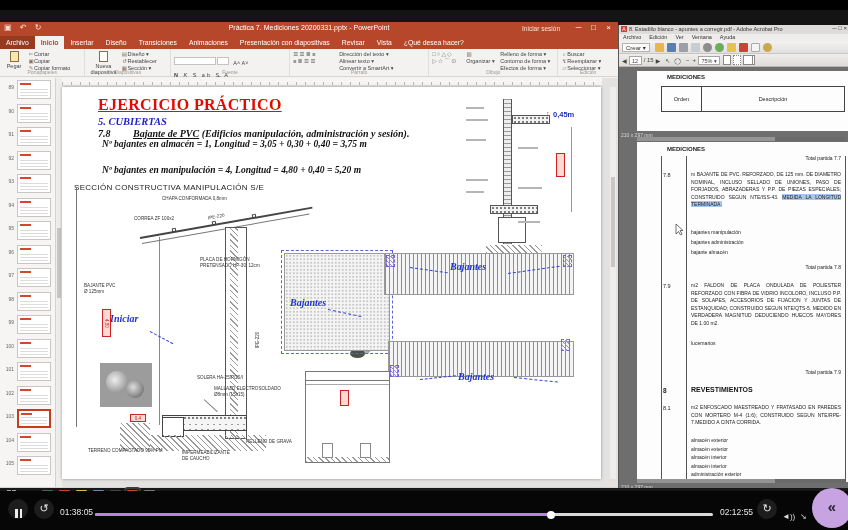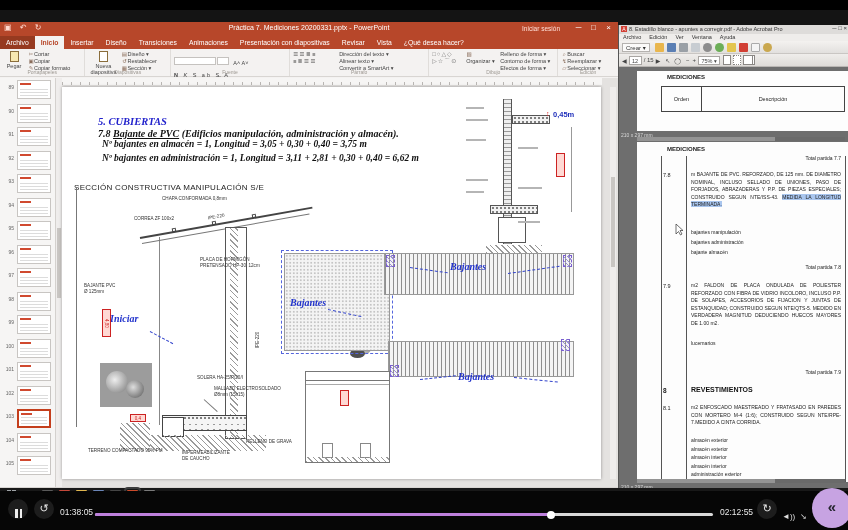--- a/index.html
+++ b/index.html
@@ -51,21 +51,21 @@
   .vscroll{position:absolute;right:2px;top:9px;width:6px;height:392px;background:#efedec;}
   .vscroll i{position:absolute;left:1px;top:90px;width:4px;height:90px;background:#c9c6c3;}
   .statusbar{position:absolute;left:0;top:465px;width:100%;height:13px;background:#f3f1f0;border-top:1px solid #d8d5d2;
       font-size:6px;color:#5a5855;}
 
   
   .s-title{position:absolute;left:36px;top:9px;font:bold 16px "Liberation Serif",serif;color:#e30b00;
       text-decoration:underline;letter-spacing:.3px;}
   .s-chap{position:absolute;left:36px;top:29px;font:italic bold 10.5px "Liberation Serif",serif;color:#2222cc;}
   .s-head{position:absolute;left:36px;top:41px;font:italic bold 10px "Liberation Serif",serif;color:#111;white-space:nowrap;}
-  .s-head .u{text-decoration:underline;}
+  .s-head .u{text-decoration:underline;margin-left:20px;}
   .s-line{position:absolute;left:40px;font:italic bold 9.5px "Liberation Serif",serif;color:#111;white-space:nowrap;}
   .s-cap{position:absolute;left:12px;top:96px;font-size:8px;color:#222;letter-spacing:.3px;}
 
   
   .lbl{position:absolute;font-size:4.6px;line-height:1.25;color:#333;white-space:pre-line;}
   .blue-serif{position:absolute;font:italic bold 10px "Liberation Serif",serif;color:#2233cc;white-space:nowrap;}
   .dimred{position:absolute;border:1px solid #cc2222;color:#cc2222;background:rgba(255,170,160,.45);
       font-size:4.5px;display:flex;align-items:center;justify-content:center;overflow:hidden;}
   .ln{position:absolute;background:#777;transform-origin:left center;}
   .dash-blue{position:absolute;border-top:1px dashed #3344cc;transform-origin:left center;}
@@ -273,24 +273,25 @@
               <span class="thumb-num">105</span>
               <span class="thumb"></span>
             </div>
           </div>
         <div class="thumb-scroll">
             <i></i>
           </div>
         <div class="ruler"></div>
 
         <div class="slide">
+          <div class="s-title">EJERCICIO PRÁCTICO</div>
           <div class="s-chap">5. CUBIERTAS</div>
-          <div class="s-head"><span>7.8 </span><span class="u">Bajante de PVC</span><span> (Edificios manipulación, administración y almacén).</span></div>
+          <div class="s-head"><span>7.8 </span><span class="u">Bajante de PVC</span><span> (Edificios manipulación, administración y sesión).</span></div>
           <div class="s-line" style="top:52px">Nº bajantes en  almacén = 1, Longitud = 3,05 + 0,30 + 0,40 = 3,75 m</div>
-          <div class="s-line" style="top:66px">Nº bajantes en administración = 1, Longitud = 3,11 + 2,81 + 0,30 + 0,40 = 6,62 m</div>
+          <div class="s-line" style="top:78px">Nº bajantes en manipulación = 4, Longitud = 4,80 + 0,40 = 5,20 m</div>
           <div class="s-cap">SECCIÓN CONSTRUCTIVA  MANIPULACIÓN S/E</div>
 
           <div class="ln" style="left:14px;top:100px;width:1px;height:240px"></div>
           <div class="ln" style="left:97px;top:150px;width:1px;height:188px;background:#888"></div>
           <div class="ln" style="left:78px;top:150px;width:175px;height:2px;background:#444;transform:rotate(-10deg)"></div>
           <div class="ln" style="left:80px;top:156px;width:170px;height:1px;transform:rotate(-10deg)"></div>
           <div class="abs" style="left:110px;top:141px;width:4px;height:4px;border:1px solid #444;transform:rotate(-10deg)"></div>
           <div class="abs" style="left:150px;top:134px;width:4px;height:4px;border:1px solid #444;transform:rotate(-10deg)"></div>
           <div class="abs" style="left:190px;top:127px;width:4px;height:4px;border:1px solid #444;transform:rotate(-10deg)"></div>
           <div class="abs" style="left:163px;top:140px;width:22px;height:212px;border:1px solid #555;background:#fff"></div>

